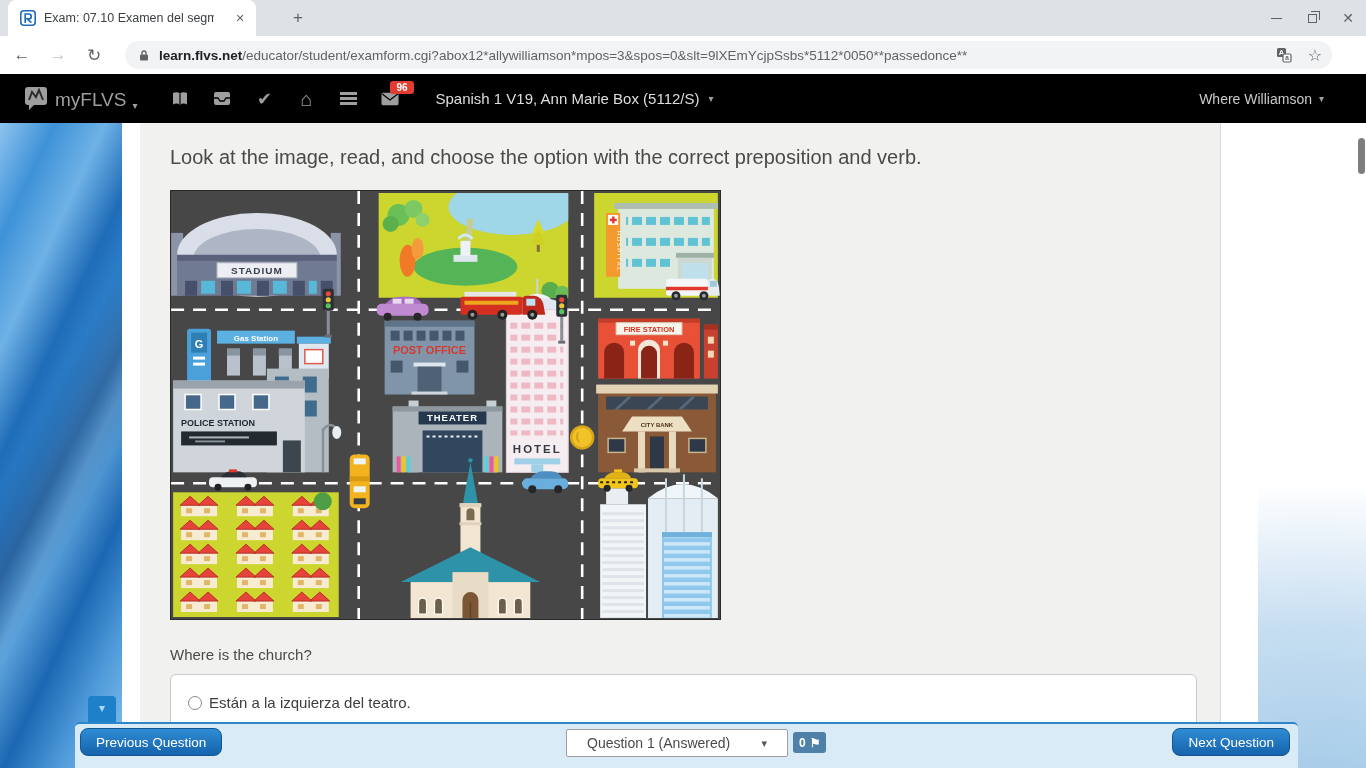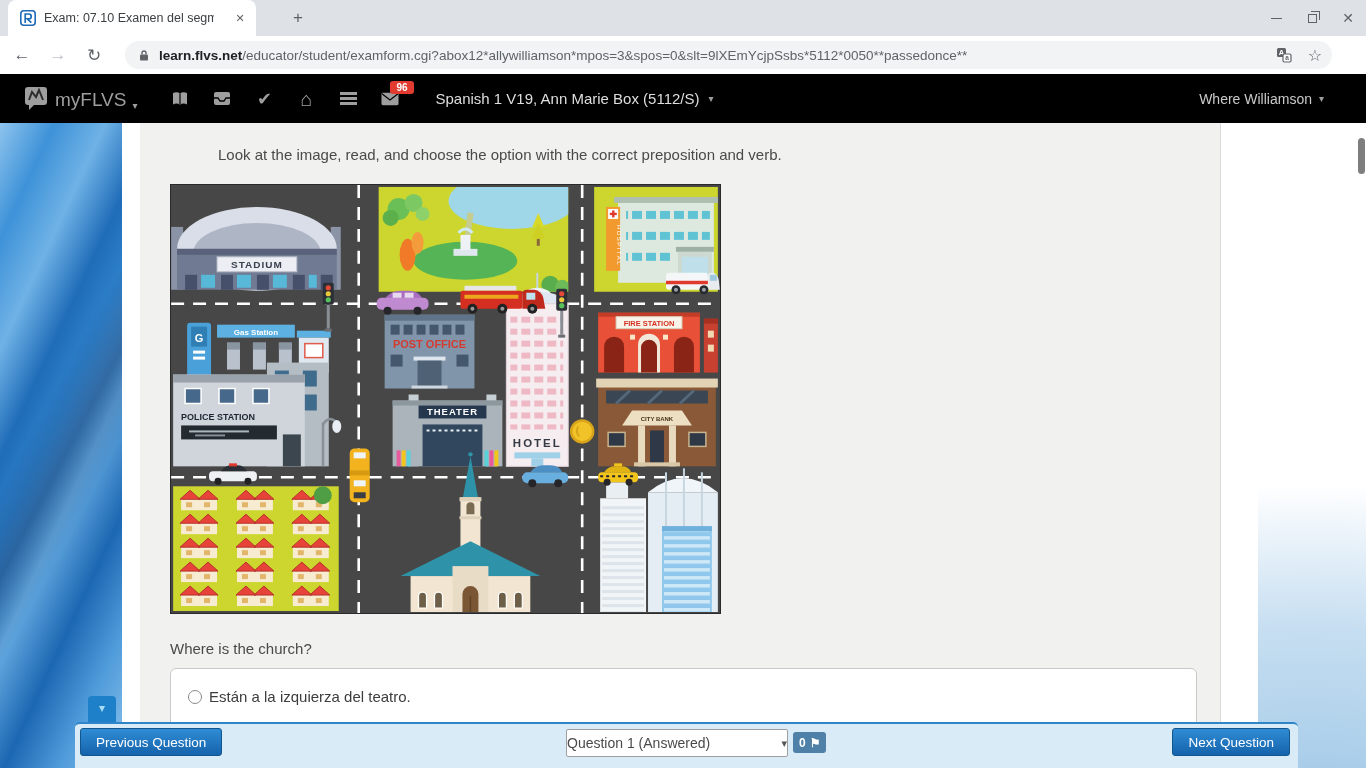--- a/index.html
+++ b/index.html
@@ -56,39 +56,39 @@
   .mailwrap { position:relative; }
   .badge { position:absolute; left:9px; top:-9px; background:#e23c31; color:#fff; font-size:10px; font-weight:bold;
       border-radius:3px; padding:1px 6px; line-height:11px; }
   .course { margin-left:36px; font-size:15px; color:#dedede; display:flex; align-items:center; }
   .user { margin-left:auto; margin-right:42px; font-size:14px; color:#c9c9c9; display:flex; align-items:center; }
 
   
   .content-outer { position:absolute; left:122px; top:123px; width:1136px; bottom:0; background:#fff; }
   .content { position:absolute; left:18px; top:0; width:1081px; bottom:0; background:#f1f1ef;
       border-right:1px solid #d9d9d9; padding:23px 0 0 30px; }
-  .prompt { font-size:15px; color:#4a4a4a;margin-left:48px; }
+  .prompt { font-size:20px; color:#4a4a4a; }
   .mapbox { margin-top:21px; width:551px; border:1px solid #2a2a2a; font-size:0; background:#474747; }
   .question { margin-top:26px; font-size:15px; color:#4a4a4a; }
   .optionbox { margin-top:11px; width:1027px; height:130px; background:#fff; border:1px solid #c9c9c9; border-radius:6px; }
   .optionrow { display:flex; align-items:center; padding:19px 0 0 17px; }
   .radio { width:14px; height:14px; border:1.5px solid #8a8a8a; border-radius:50%; background:#fff; flex:0 0 14px; }
   .optlabel { margin-left:7px; font-size:15px; color:#3d3d3d; }
 
   
   .collapse-tab { position:absolute; left:88px; top:696px; width:28px; height:26px; background:#1e80c8;
       border-radius:4px 4px 0 0; color:#a8dcf2; font-size:12px; text-align:center; line-height:24px; z-index:6; }
   .bottombar { position:absolute; left:75px; top:722px; width:1223px; height:46px; background:#d9ebf7;
       border-top:2px solid #2e86c8; border-radius:5px 5px 0 0; z-index:5; }
   .btn { position:absolute; top:4px; height:28px; background:linear-gradient(#2f8cd4,#1563ac);
-      border:1px solid #11568f; border-radius:3px; color:#fff; font-size:13.5px; display:flex; align-items:center; padding:0 15px; }
+      border:1px solid #11568f; border-radius:8px; color:#fff; font-size:13.5px; display:flex; align-items:center; padding:0 15px; }
   .btn-prev { left:5px; }
   .btn-next { right:8px; }
   .qselect { position:absolute; left:491px; top:5px; width:222px; height:28px; background:#fff;
-      border:1px solid #9f9f9f; border-radius:2px; display:flex; align-items:center; padding:0 0; font-size:14px; color:#4a4a4a; }
+      border:1px solid #9f9f9f; border-radius:2px; display:flex; align-items:center; padding:0 20px; font-size:14px; color:#4a4a4a; }
   .qselect .chev { margin-left:auto; color:#555; font-size:11px; }
   .flagchip { position:absolute; left:718px; top:8px; height:21px; background:#4e80a8; border-radius:3px;
       color:#fff; font-size:12px; font-weight:bold; display:flex; align-items:center; padding:0 6px; gap:4px; }
   .flagchip .fglyph { font-size:12px; }
 
   .scroll-thumb { position:absolute; right:1px; top:138px; width:7px; height:36px; background:#7e7e7e; border-radius:4px; z-index:9; }
 
   svg text { font-family:"Liberation Sans", sans-serif; }
 </style>
 </head>

